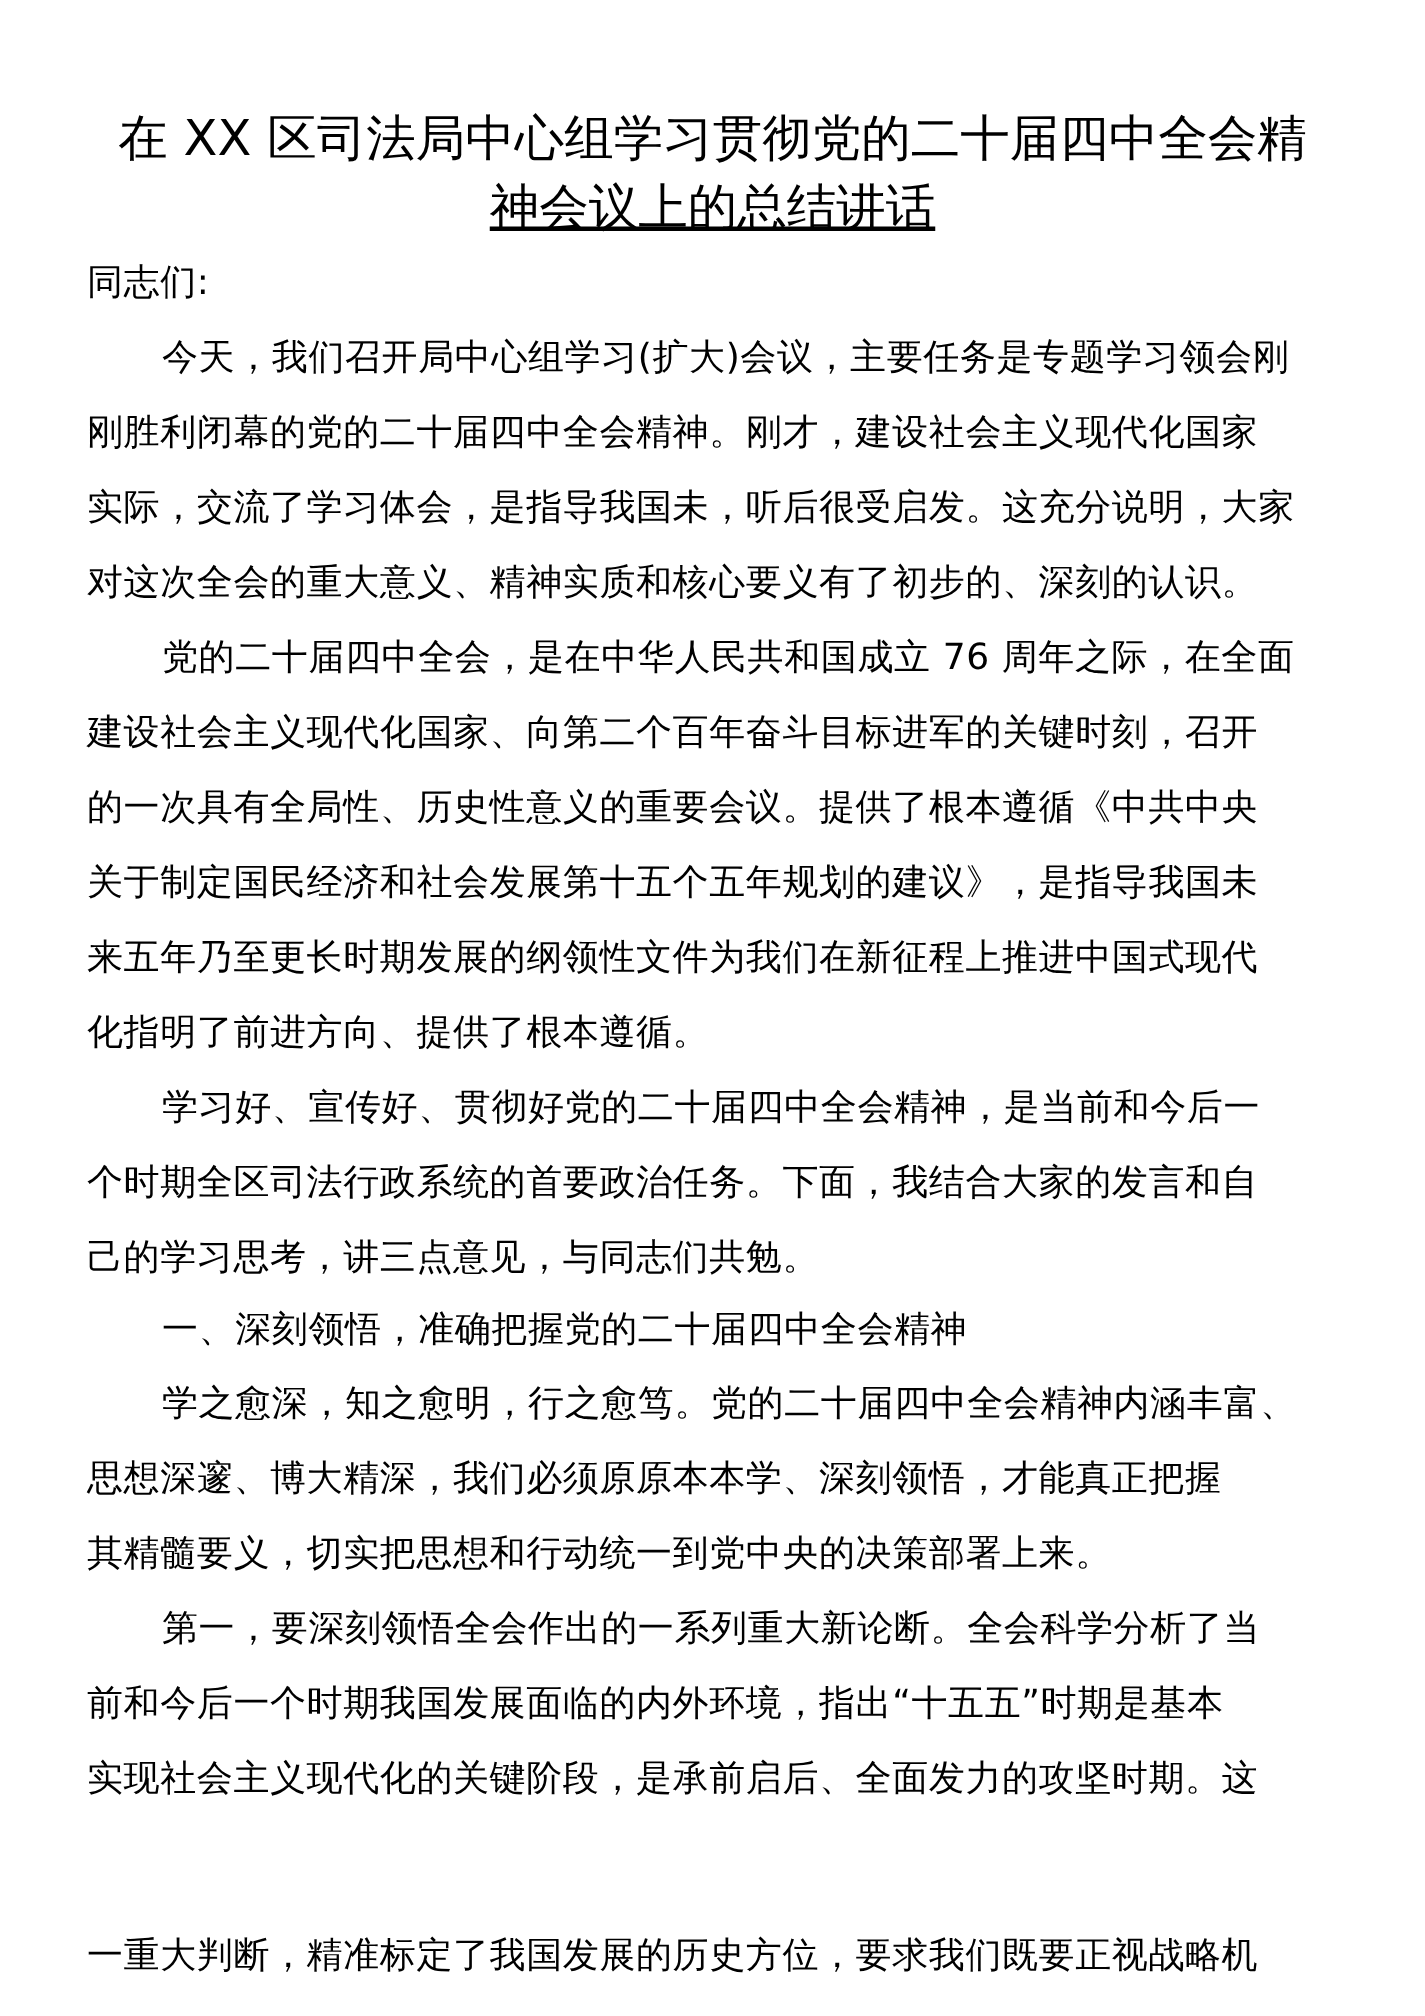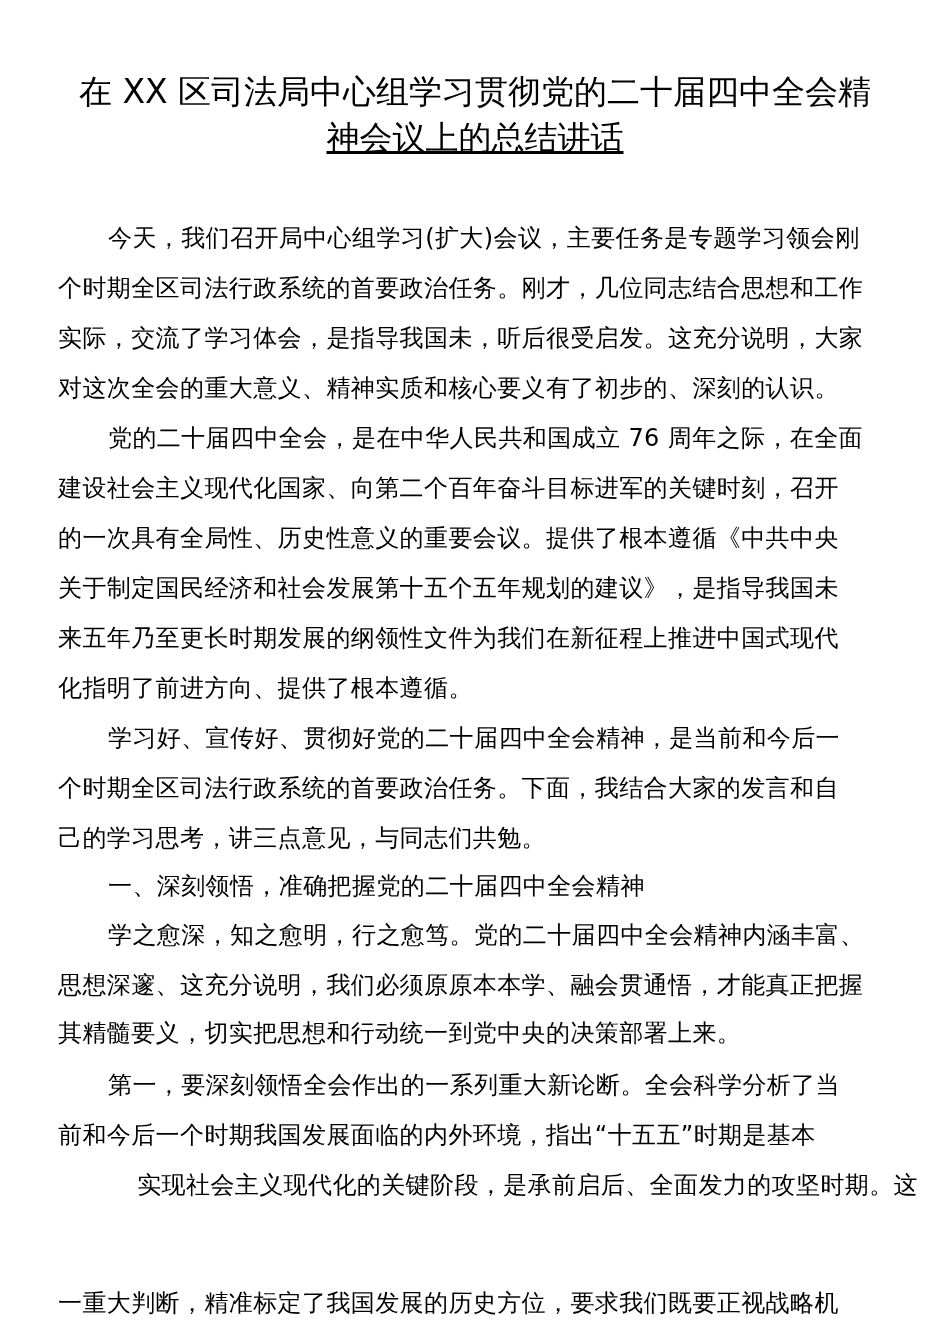--- a/index.html
+++ b/index.html
@@ -12,24 +12,25 @@
           white-space: nowrap; letter-spacing: 0.4px; }
   .indent { padding-left: 50px; }
 </style>
 </head>
 <body>
 
 <div class="page">
   <div class="title" style="top:69px;">在 XX 区司法局中心组学习贯彻党的二十届四中全会精</div>
   <div class="title" style="top:115px;text-decoration:underline;">神会议上的总结讲话</div>
 
+  <div class="line" style="top:163px;">同志们:</div>
 
   <div>
     <div class="line indent" style="top:213px;">今天，我们召开局中心组学习(扩大)会议，主要任务是专题学习领会刚</div>
-    <div class="line" style="top:263px;">个时期全区司法行政系统的首要政治任务。刚才，几位同志结合思想和工作</div>
+    <div class="line" style="top:263px;">刚胜利闭幕的党的二十届四中全会精神。刚才，建设社会主义现代化国家</div>
     <div class="line" style="top:313px;">实际，交流了学习体会，是指导我国未，听后很受启发。这充分说明，大家</div>
     <div class="line" style="top:363px;">对这次全会的重大意义、精神实质和核心要义有了初步的、深刻的认识。</div>
   </div>
 
   <div>
     <div class="line indent" style="top:413px;">党的二十届四中全会，是在中华人民共和国成立 76 周年之际，在全面</div>
     <div class="line" style="top:463px;">建设社会主义现代化国家、向第二个百年奋斗目标进军的关键时刻，召开</div>
     <div class="line" style="top:513px;">的一次具有全局性、历史性意义的重要会议。提供了根本遵循《中共中央</div>
     <div class="line" style="top:563px;">关于制定国民经济和社会发展第十五个五年规划的建议》，是指导我国未</div>
     <div class="line" style="top:613px;">来五年乃至更长时期发展的纲领性文件为我们在新征程上推进中国式现代</div>
@@ -39,23 +40,23 @@
   <div>
     <div class="line indent" style="top:713px;">学习好、宣传好、贯彻好党的二十届四中全会精神，是当前和今后一</div>
     <div class="line" style="top:763px;">个时期全区司法行政系统的首要政治任务。下面，我结合大家的发言和自</div>
     <div class="line" style="top:813px;">己的学习思考，讲三点意见，与同志们共勉。</div>
   </div>
 
   <div class="line indent" style="top:861px;">一、深刻领悟，准确把握党的二十届四中全会精神</div>
 
   <div>
     <div class="line indent" style="top:910px;">学之愈深，知之愈明，行之愈笃。党的二十届四中全会精神内涵丰富、</div>
-    <div class="line" style="top:960px;">思想深邃、这充分说明，我们必须原原本本学、融会贯通悟，才能真正把握</div>
-    <div class="line" style="top:1010px;font-family:Liberation Mono, monospace;">其精髓要义，切实把思想和行动统一到党中央的决策部署上来。</div>
+    <div class="line" style="top:960px;">思想深邃、博大精深，我们必须原原本本学、深刻领悟，才能真正把握</div>
+    <div class="line" style="top:1010px;">其精髓要义，切实把思想和行动统一到党中央的决策部署上来。</div>
   </div>
 
   <div>
     <div class="line indent" style="top:1060px;">第一，要深刻领悟全会作出的一系列重大新论断。全会科学分析了当</div>
     <div class="line" style="top:1110px;">前和今后一个时期我国发展面临的内外环境，指出“十五五”时期是基本</div>
-    <div class="line" style="top:1160px;text-align:right;">实现社会主义现代化的关键阶段，是承前启后、全面发力的攻坚时期。这</div>
+    <div class="line" style="top:1160px;">实现社会主义现代化的关键阶段，是承前启后、全面发力的攻坚时期。这</div>
     <div class="line" style="top:1278px;">一重大判断，精准标定了我国发展的历史方位，要求我们既要正视战略机</div>
   </div>
 </div>
 
 </body></html>

